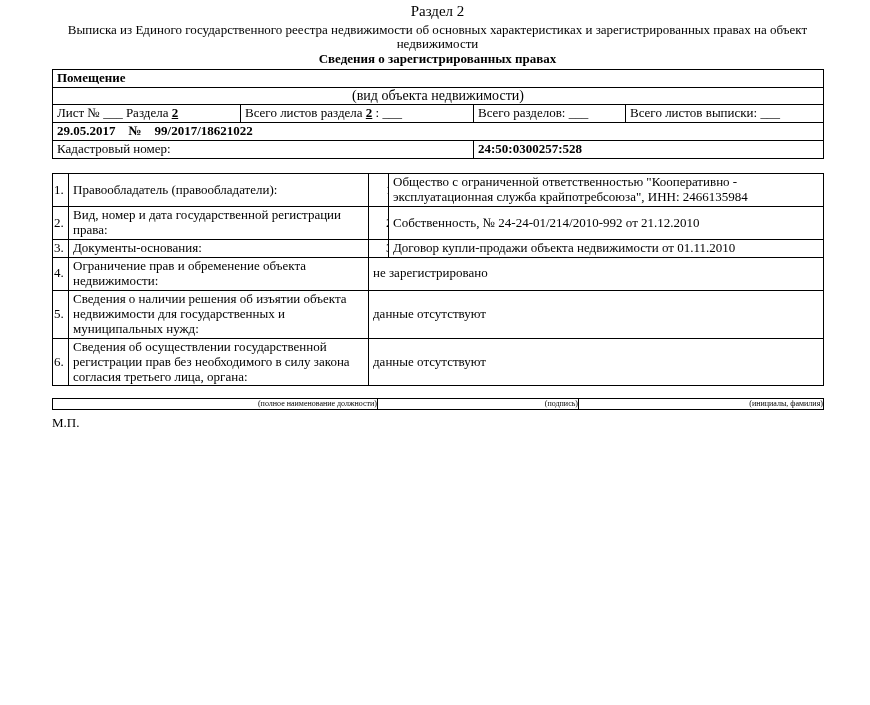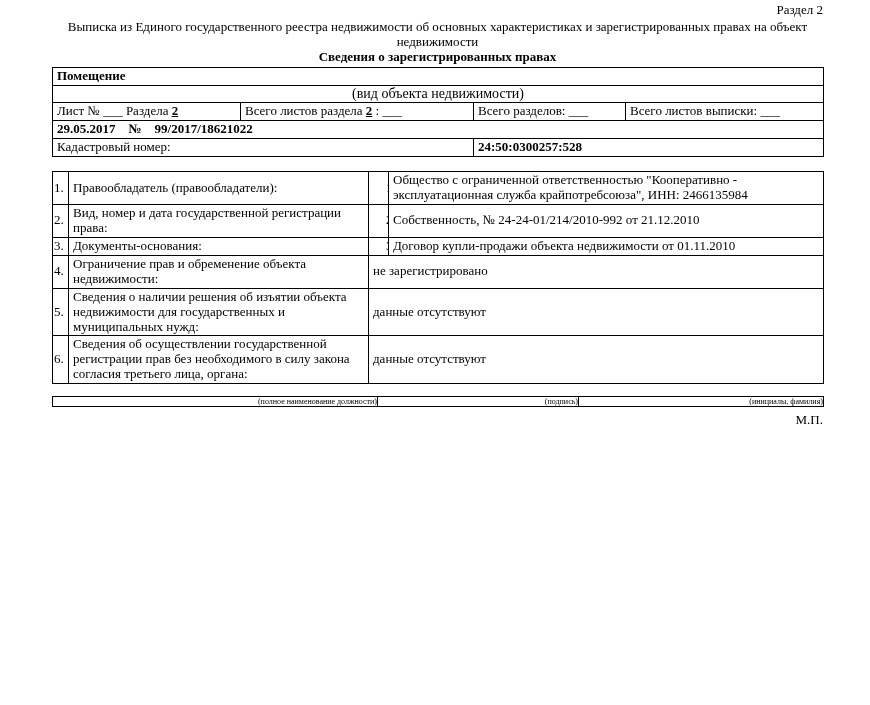--- a/index.html
+++ b/index.html
@@ -6,22 +6,22 @@
   body {
     width: 870px; height: 705px;
     font-family: "Liberation Serif", serif;
     color: #000;
     overflow: hidden;
   }
   .page { position: relative; width: 870px; height: 705px; background: #fff; }
   .content { padding: 3px 47px 0 52px; }
 
   .section-label {
-    text-align: right;
-    font-size: 13px;
+    text-align: center;
+    font-size: 15px;
     line-height: 1.1;
   }
   .title1 {
     text-align: center;
     font-size: 13px;
     line-height: 1.1;
     margin-top: 3px;
   }
   .title2 {
     text-align: center;
@@ -61,21 +61,21 @@
 
   
   .sig-table { margin-top: 12px; }
   .sig-table td.sig-main { height: 14px; }
   .sig-table td.sig-caption {
     font-size: 8px; text-align: right; padding: 0; height: 9px;
   }
 
   .stamp {
     width: 771px;
-    text-align: right;
+    text-align: left;
     font-size: 13px;
     margin-top: 5px;
     font-family: Liberation Serif, serif;
   }
 </style>
 </head>
 <body>
 
 <div class="page">
   <div class="content">

